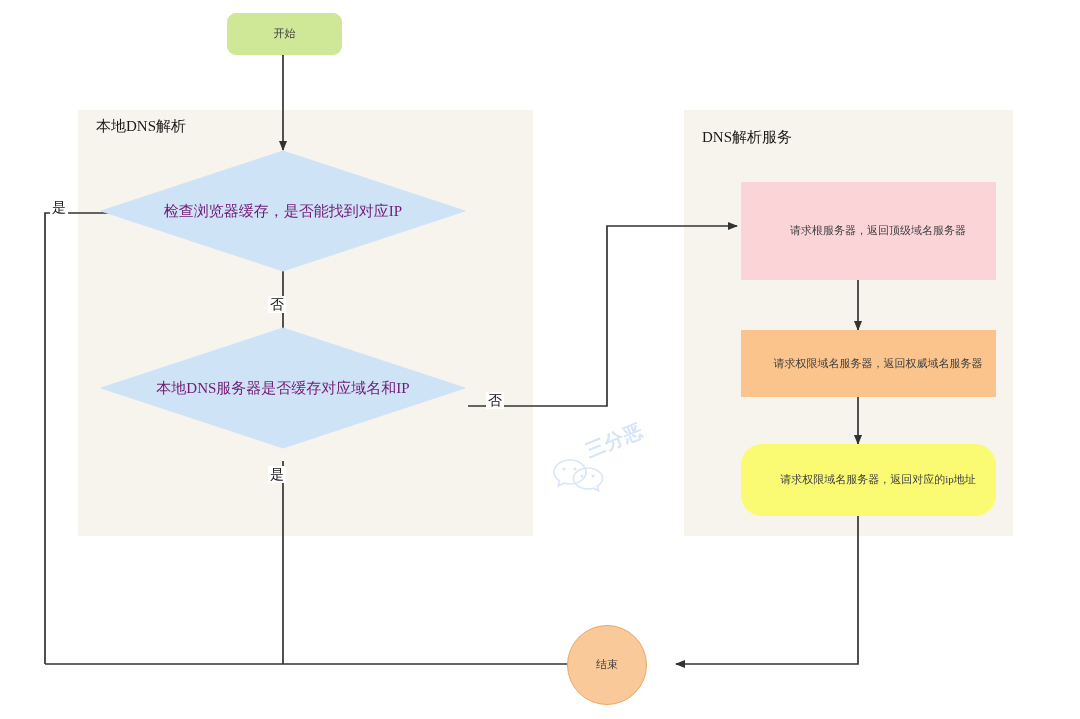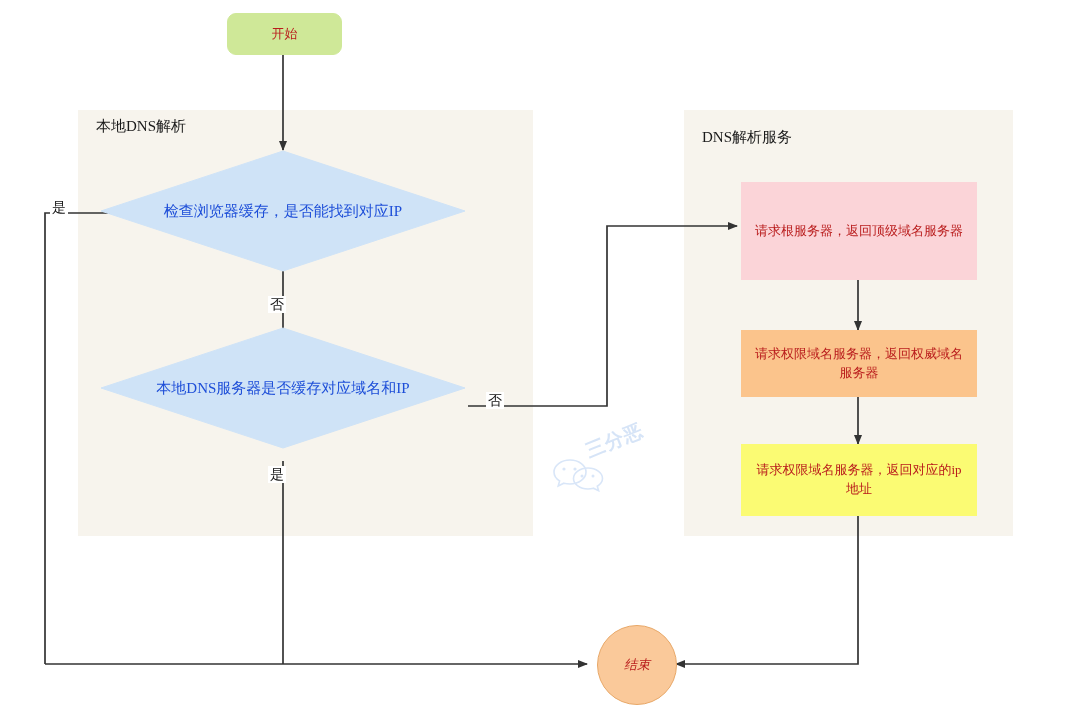--- a/index.html
+++ b/index.html
@@ -13,42 +13,42 @@
   .group-box{
     position:absolute;background:#f7f4ed;
   }
   .group-title{
     position:absolute;font-size:15px;color:#1a1a1a;white-space:nowrap;
     font-family:"Liberation Serif","DejaVu Serif",serif;
   }
 
   .node{
     position:absolute;display:flex;align-items:center;justify-content:center;
-    text-align:center;color:#b91c1c;font-size:13px;line-height:1.45;
+    text-align:center;color:#404040;font-size:11px;line-height:1.45;
     font-family:"Liberation Serif","DejaVu Serif",serif;
   }
   .node span{display:block;padding:0 8px;}
 
   .start-node{
     background:#cfe898;border:1px solid #cfe898;border-radius:9px;
   }
   .end-node{
     background:#fac99a;border:1px solid #e8a868;border-radius:50%;
   }
-  .proc{border:1px solid transparent;}
+  .proc{border:1px solid transparent;padding-left:19px;}
   .proc.pink{background:#fbd4d8;}
   .proc.orange{background:#fbc48c;}
-  .proc.yellow{background:#fbfb73;}
+  .proc.yellow{background:#fbfb73;border-radius:21px;}
 
   .diamond-wrap{position:absolute;}
   .diamond-wrap svg{position:absolute;left:0;top:0;}
   .diamond-label{
     position:absolute;left:0;top:0;width:100%;height:100%;
     display:flex;align-items:center;justify-content:center;
-    font-size:15px;color:#1d4ed8;text-align:center;
+    font-size:15px;color:#701a75;text-align:center;
     font-family:"Liberation Serif","DejaVu Serif",serif;
     pointer-events:none;
   }
 
   .edge-label{
     position:absolute;background:#ffffff;color:#111;font-size:14px;
     padding:1px 2px;line-height:1.1;white-space:nowrap;
     font-family:"Liberation Serif","DejaVu Serif",serif;
   }
 
@@ -125,21 +125,21 @@
   </div>
 
   <div class="node proc orange" style="left:741px;top:330px;width:234px;height:65px;">
     <span>请求权限域名服务器，返回权威域名服务器</span>
   </div>
 
   <div class="node proc yellow" style="left:741px;top:444px;width:234px;height:70px;">
     <span>请求权限域名服务器，返回对应的ip地址</span>
   </div>
 
-  <div class="node end-node" style="left:597px;top:625px;width:78px;height:78px;font-style:italic;">
+  <div class="node end-node" style="left:567px;top:625px;width:78px;height:78px;">
     <span>结束</span>
   </div>
 
   <div class="edge-label" style="left:50px;top:199px;">是</div>
 
   <div class="edge-label" style="left:268px;top:296px;">否</div>
 
   <div class="edge-label" style="left:486px;top:392px;">否</div>
 
   <div class="edge-label" style="left:268px;top:466px;">是</div>

